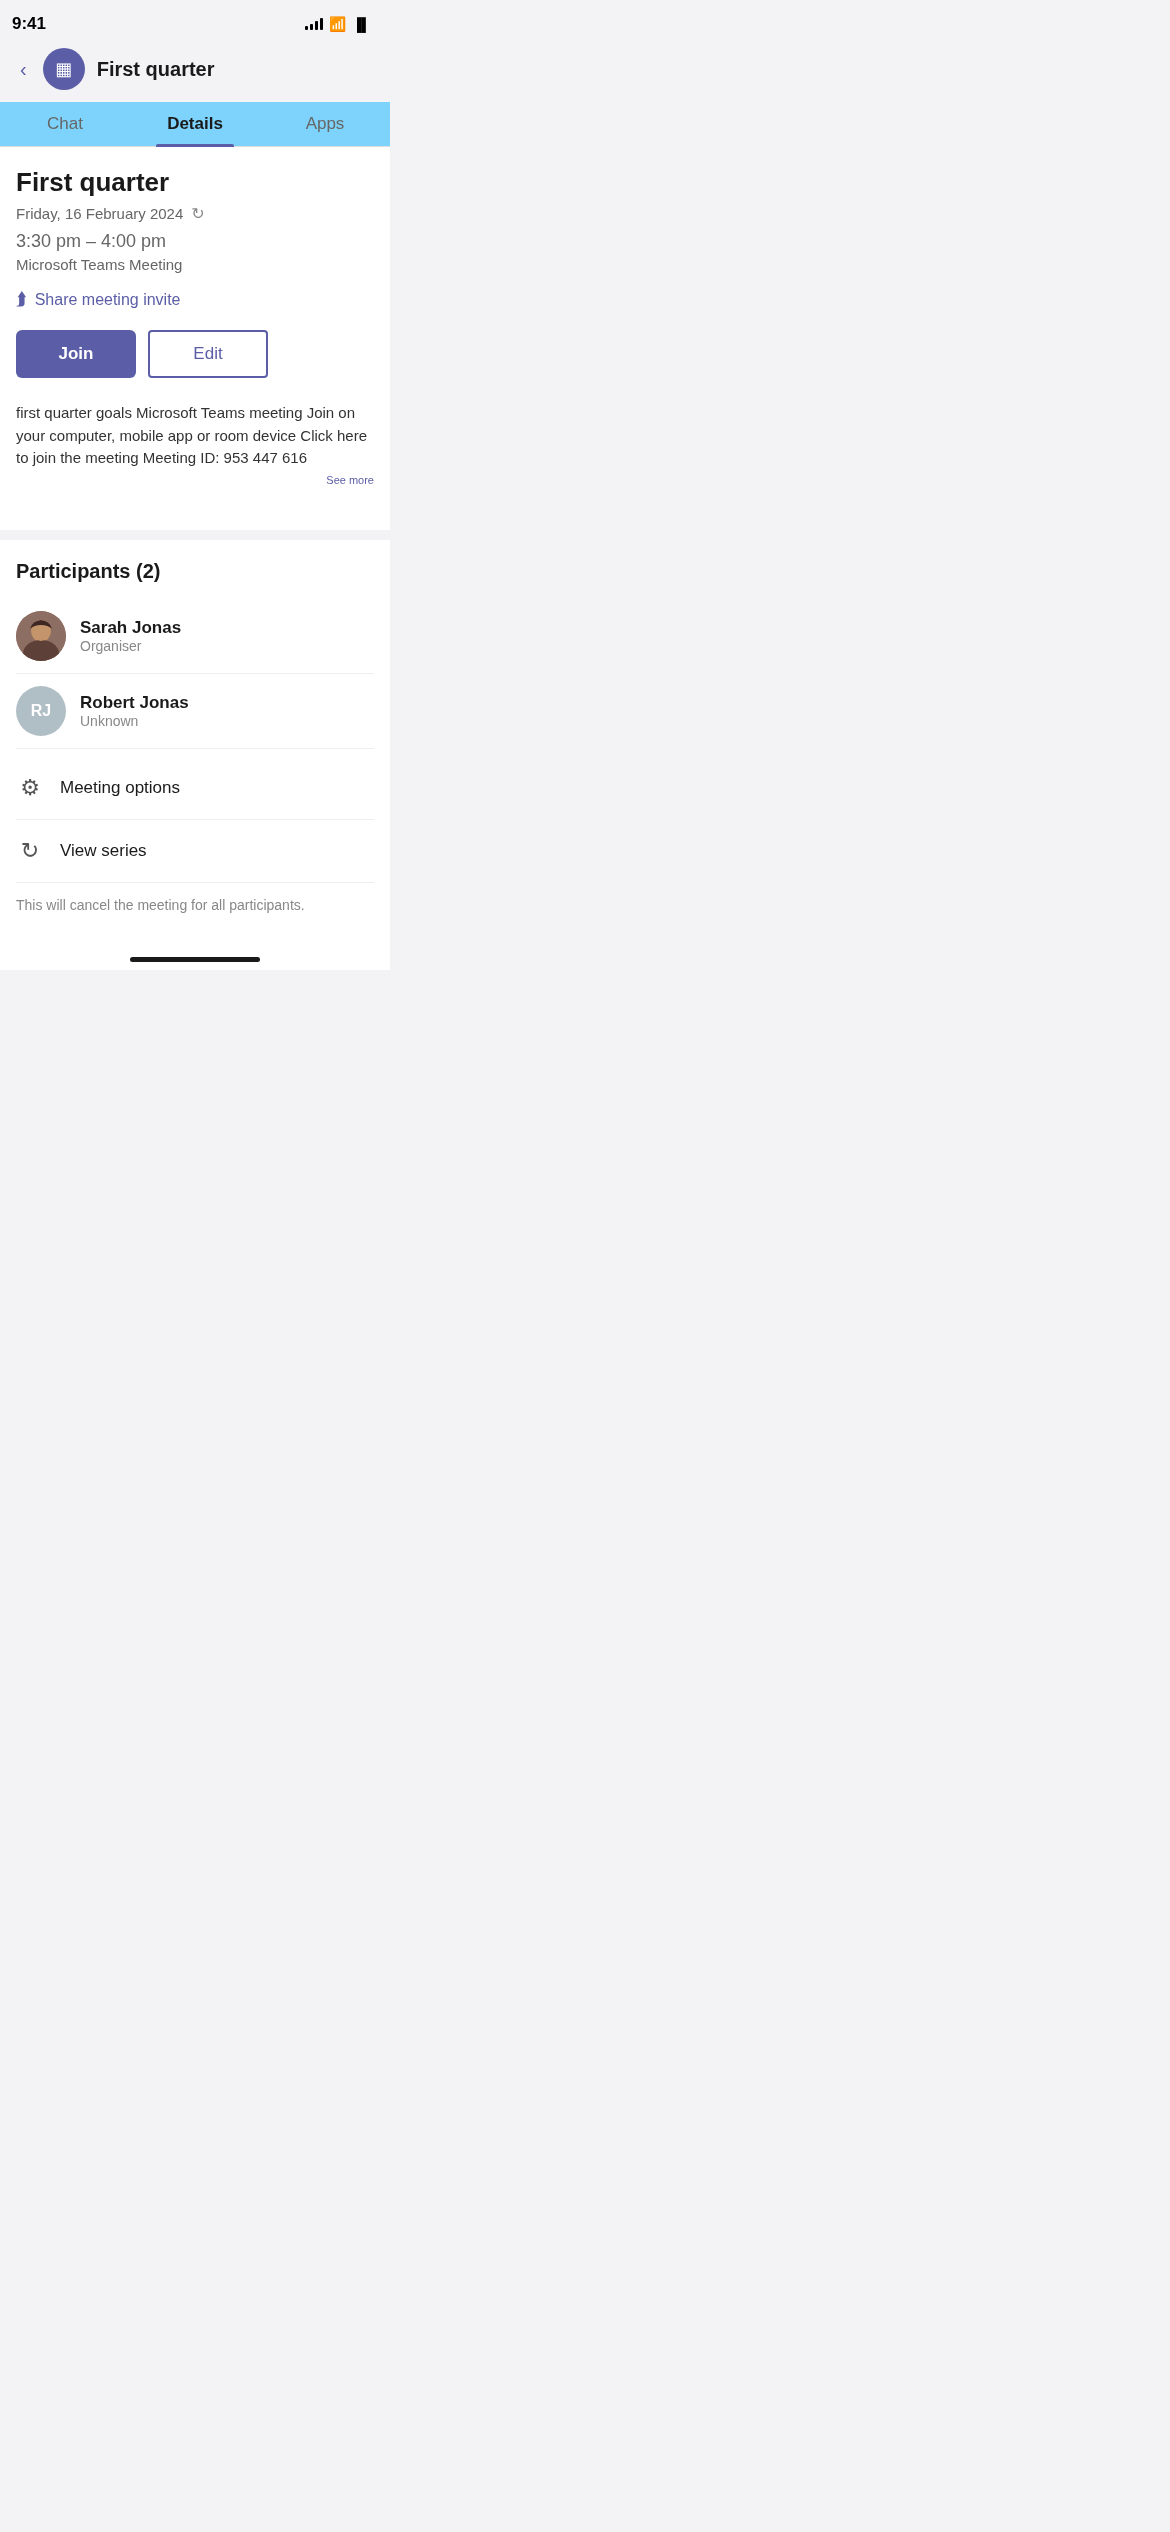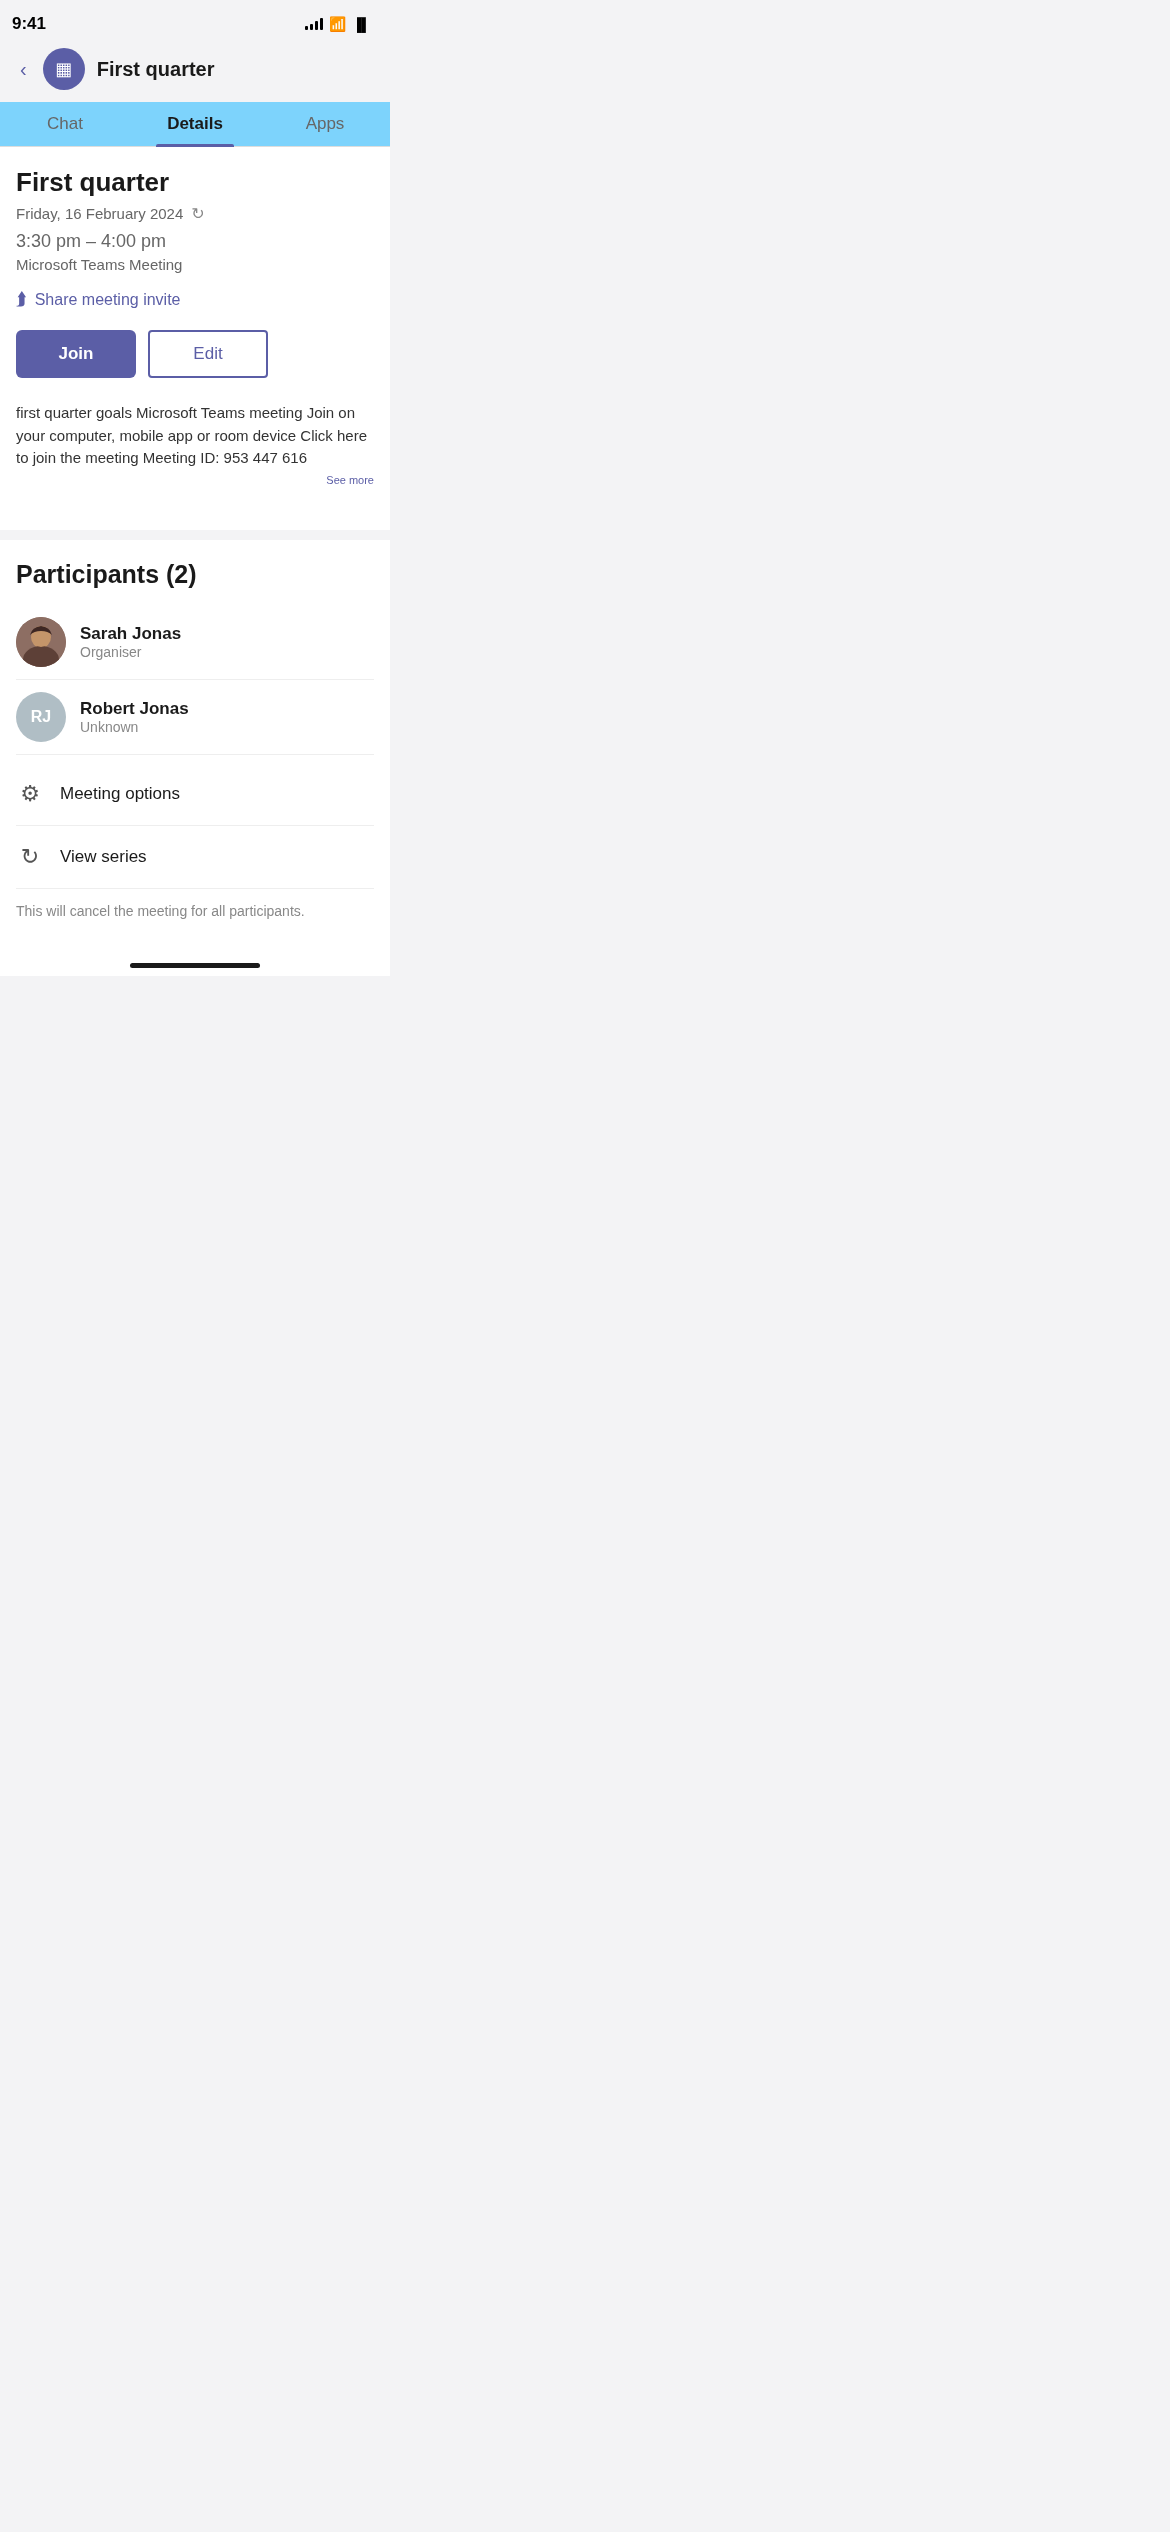--- a/index.html
+++ b/index.html
@@ -207,21 +207,21 @@
     
     .section-divider {
       height: 10px;
       background: #f3f3f5;
       margin: 0 -16px;
     }
     .participants-section {
       padding-top: 20px;
     }
     .participants-title {
-      font-size: 25px;
+      font-size: 20px;
       font-weight: 700;
       color: #1a1a1a;
       margin-bottom: 16px;
     }
 
     .participant-item {
       display: flex;
       align-items: center;
       gap: 14px;
       padding: 12px 0;

